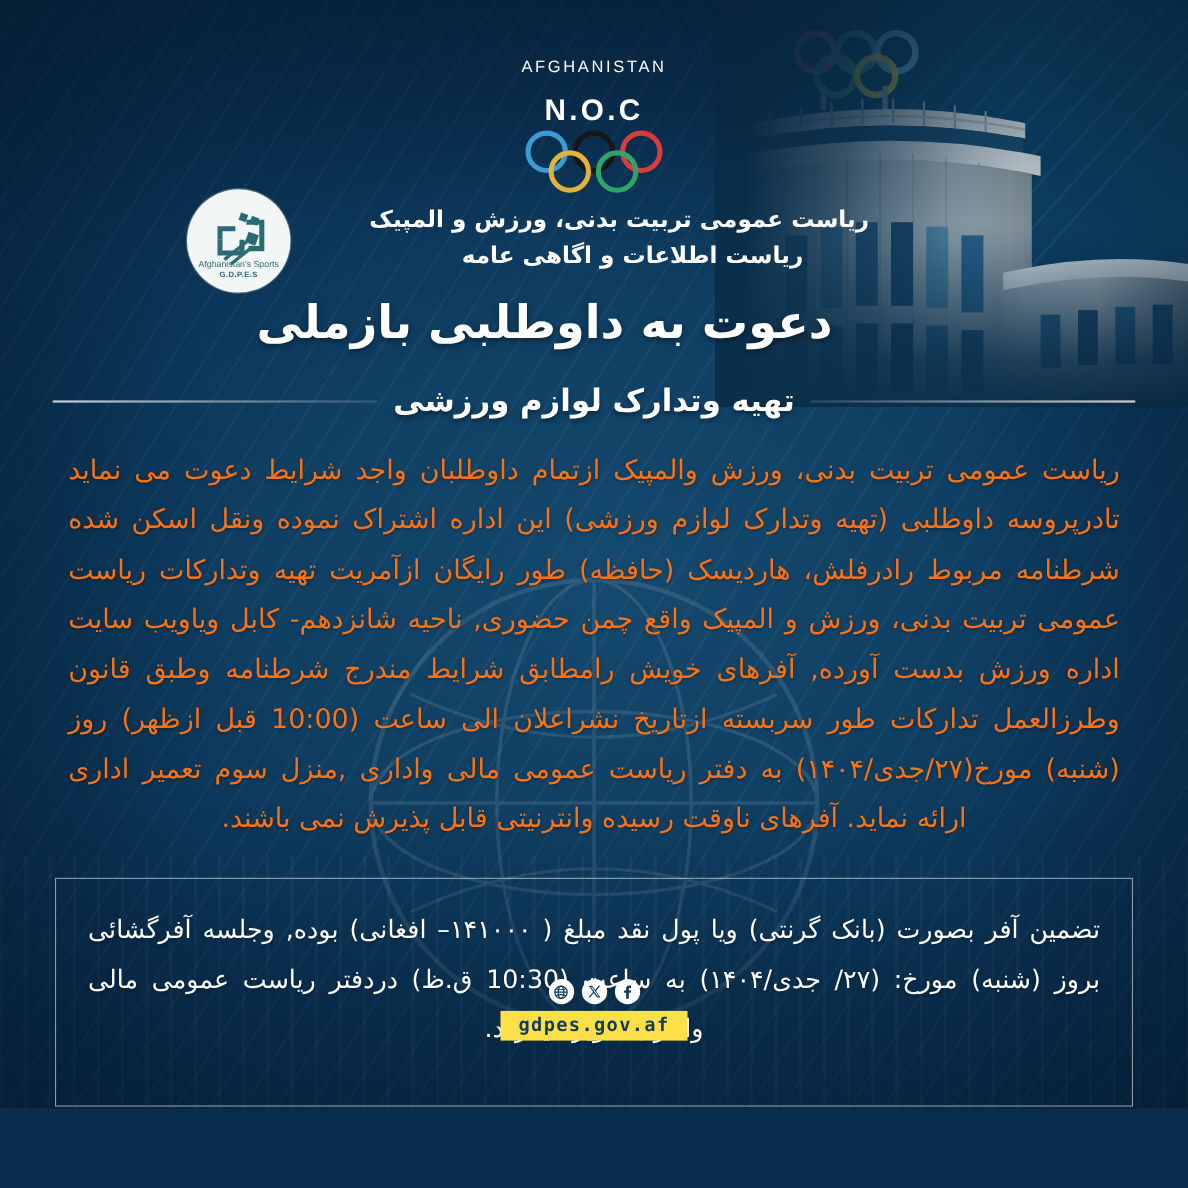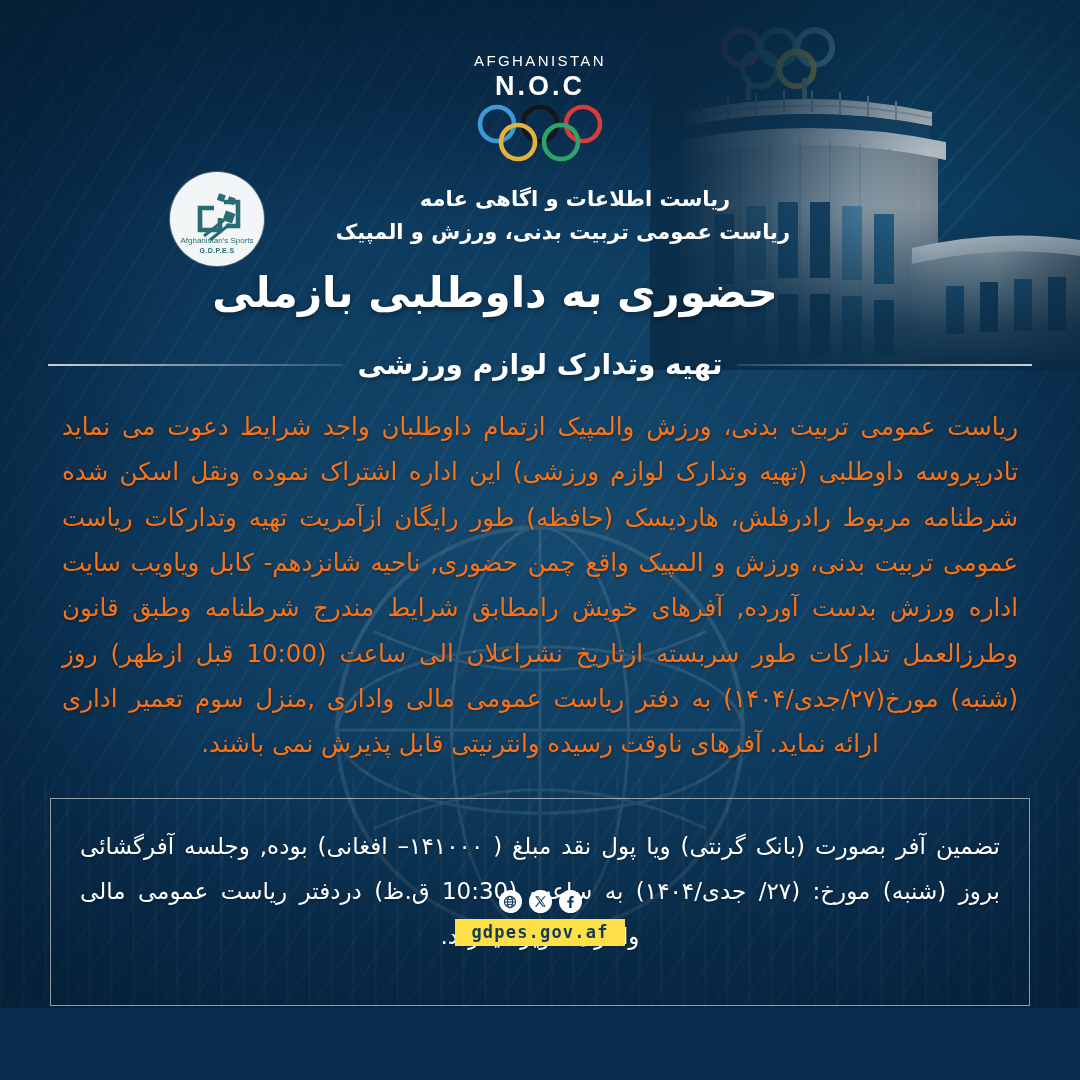--- a/index.html
+++ b/index.html
@@ -100,21 +100,21 @@
     font-weight: 400;
     color: #ffffff;
     direction: ltr;
   }
   .noc-mid {
     font-family: "Liberation Sans", sans-serif;
     font-size: 27px;
     letter-spacing: 3px;
     font-weight: 700;
     color: #ffffff;
-    margin-top: 2px;
+    margin-top: 16px;
     direction: ltr;
   }
   .noc-rings { margin-top: 2px; }
 
   
   .badge {
     position: absolute;
     top: 172px;
     left: 170px;
     width: 94px;
@@ -430,25 +430,25 @@
       <g stroke="#2a6b74" stroke-width="3" fill="none">
         <path d="M24 54 L44 38"></path>
         <path d="M30 58 L50 42"></path>
       </g>
     </svg>
     <div class="badge-caption1">Afghanistan's Sports</div>
     <div class="badge-caption2">G.D.P.E.S</div>
   </div>
 
   <div class="org">
+    <div class="org-line">ریاست عمومی تربیت بدنی، ورزش و المپیک</div>
     <div class="org-line">ریاست اطلاعات و اگاهی عامه</div>
-    <div class="org-line">ریاست عمومی تربیت بدنی، ورزش و المپیک</div>
-  </div>
-
-  <div class="headline">حضوری به داوطلبی بازملی</div>
+  </div>
+
+  <div class="headline">دعوت به داوطلبی بازملی</div>
 
   <div class="subtitle-wrap">
     <div class="rule"></div>
     <div class="subtitle">تهیه وتدارک لوازم ورزشی</div>
     <div class="rule right"></div>
   </div>
 
   <div class="body-text">ریاست عمومی تربیت بدنی، ورزش والمپیک  ازتمام داوطلبان واجد شرایط دعوت می نماید تادرپروسه داوطلبی  (تهیه وتدارک لوازم ورزشی) این اداره اشتراک نموده ونقل اسکن شده شرطنامه مربوط رادرفلش، هاردیسک (حافظه) طور رایگان ازآمریت تهیه وتدارکات ریاست عمومی تربیت بدنی، ورزش و المپیک واقع چمن حضوری, ناحیه شانزدهم- کابل ویاویب سایت اداره ورزش بدست آورده, آفرهای خویش رامطابق شرایط مندرج شرطنامه وطبق قانون وطرزالعمل تدارکات طور سربسته ازتاریخ نشراعلان الی ساعت (10:00 قبل ازظهر) روز (شنبه) مورخ(۲۷/جدی/۱۴۰۴) به دفتر ریاست عمومی مالی واداری ,منزل سوم تعمیر اداری ارائه نماید. آفرهای ناوقت رسیده وانترنیتی قابل پذیرش نمی باشند.</div>
 
   <div class="note-box"></div>

